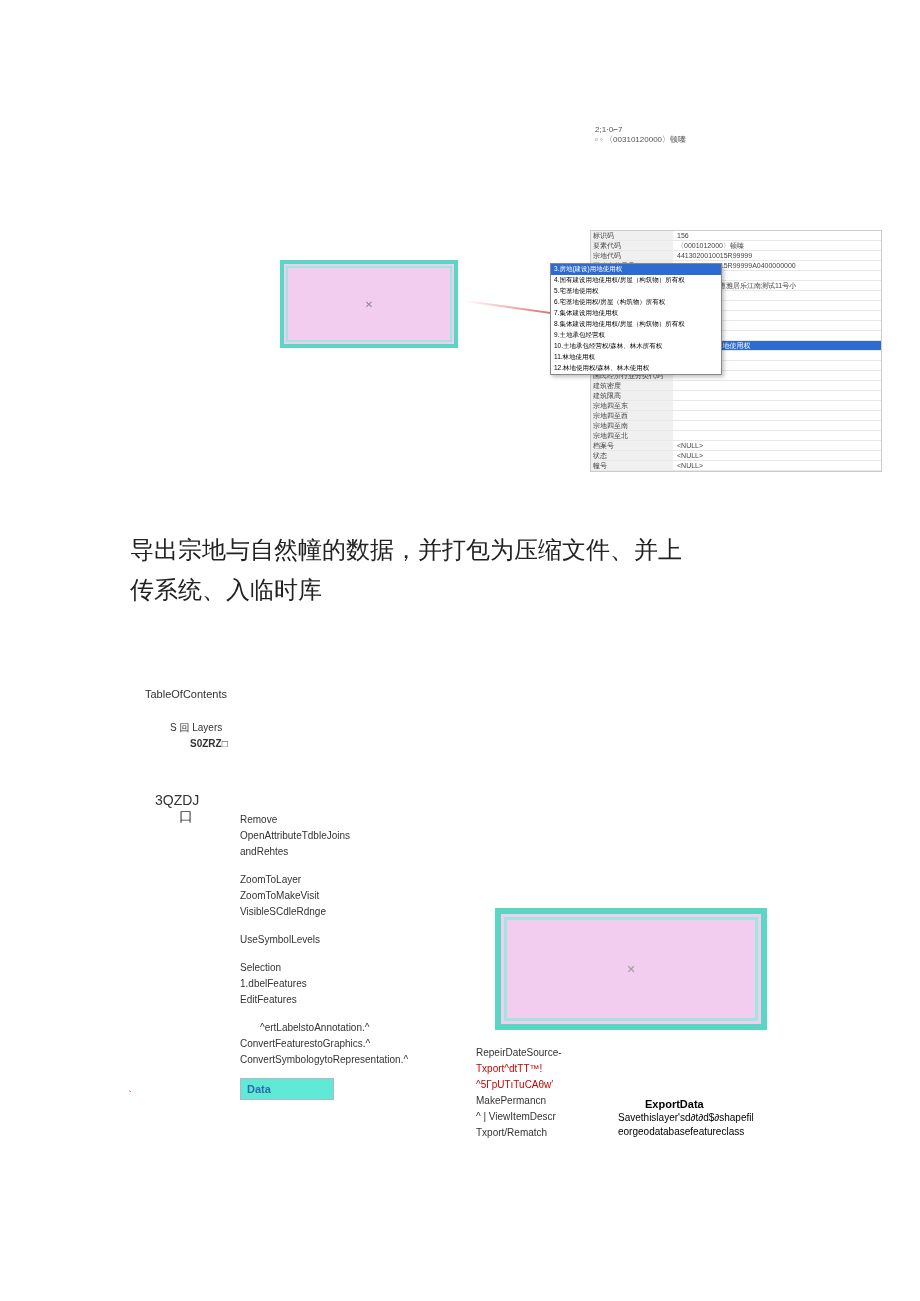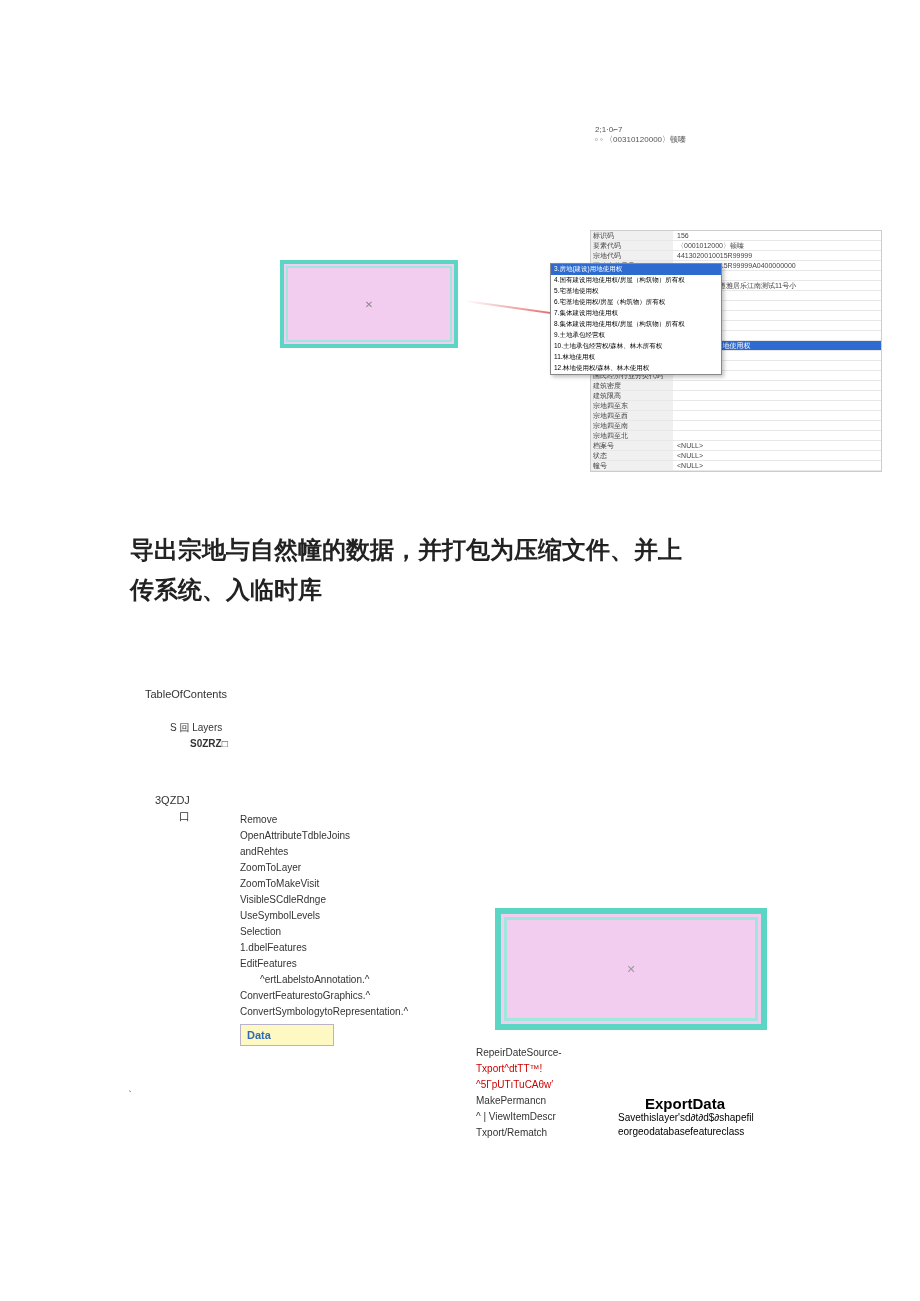--- a/index.html
+++ b/index.html
@@ -116,21 +116,20 @@
 
   
   .body-txt {
     position: absolute;
     top: 530px;
     left: 130px;
     right: 70px;
     font-size: 24px;
     line-height: 40px;
     color: #222;
-    font-weight: bold;
   }
   .rule-txt {
     position: absolute;
     top: 615px;
     left: 118px;
     right: 70px;
     font-size: 14.5px;
     line-height: 26px;
     color: #222;
   }
@@ -156,27 +155,27 @@
   
   .ctx {
     position: absolute;
     top: 812px;
     left: 240px;
     width: 215px;
     font-size: 10px;
     color: #333;
     line-height: 16px;
   }
-  .ctx .gap { margin-top: 0; }
+  .ctx .gap { margin-top: 12px; }
   .ctx .indent { padding-left: 20px; }
   .data-btn {
-    margin-top: 4px;
+    margin-top: 10px;
     width: 80px;
     padding: 2px 6px;
-    background: #fef9c3;
+    background: #5eead4;
     border: 1px solid #b9b2cb;
     color: #306ab0;
     font-weight: bold;
     font-size: 11px;
   }
   .red-small {
     position: absolute;
     top: 1082px;
     left: 128px;
     font-size: 9px;
@@ -213,27 +212,27 @@
     line-height: 16px;
   }
   .right-notes .red { color:#c00; }
   .export-col {
     position: absolute;
     top: 1097px;
     left: 618px;
     font-size: 10px;
     line-height: 14px;
   }
-  .export-col .h { font-weight: bold; font-size: 15px; padding-left: 27px; }
+  .export-col .h { font-weight: bold; font-size: 11px; padding-left: 27px; }
 
   .qzdj {
     position: absolute;
     top: 792px;
     left: 155px;
-    font-size: 11px;
+    font-size: 14px;
     color: #333;
     line-height: 16px;
   }
 </style>
 </head>
 <body>
 <div class="page">
 
 <div class="top-wrap">
   <div class="top-header">

